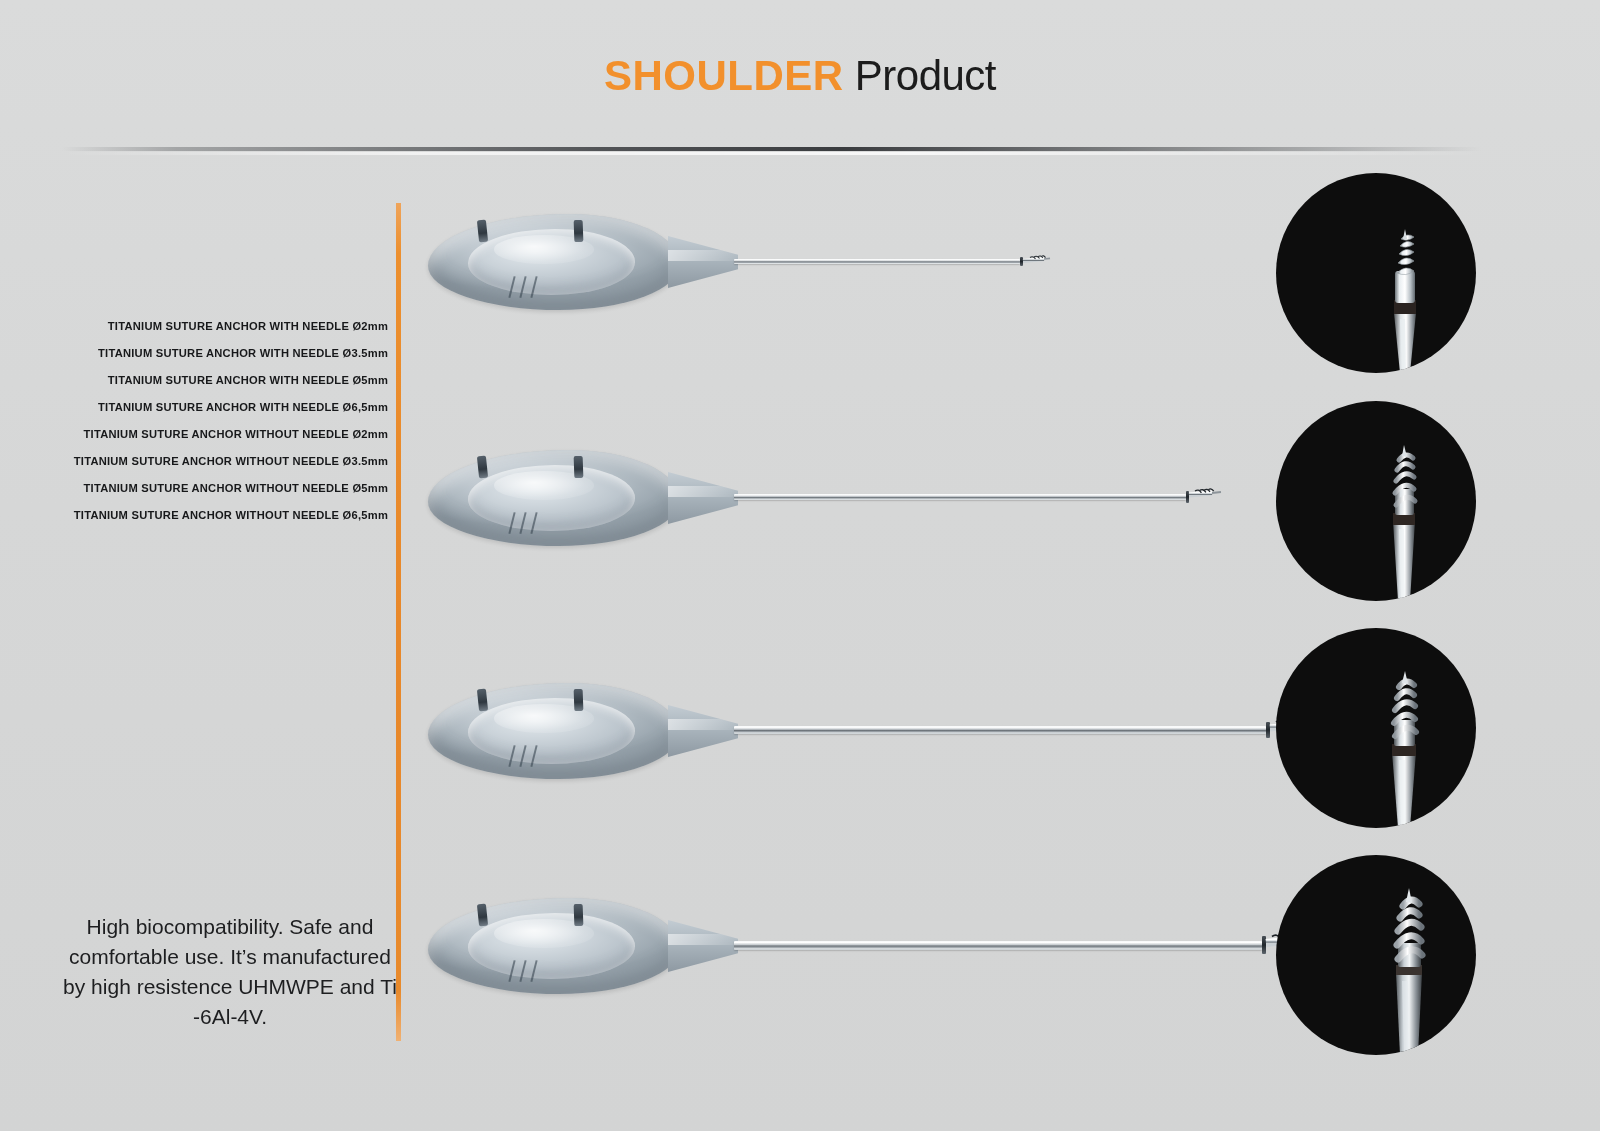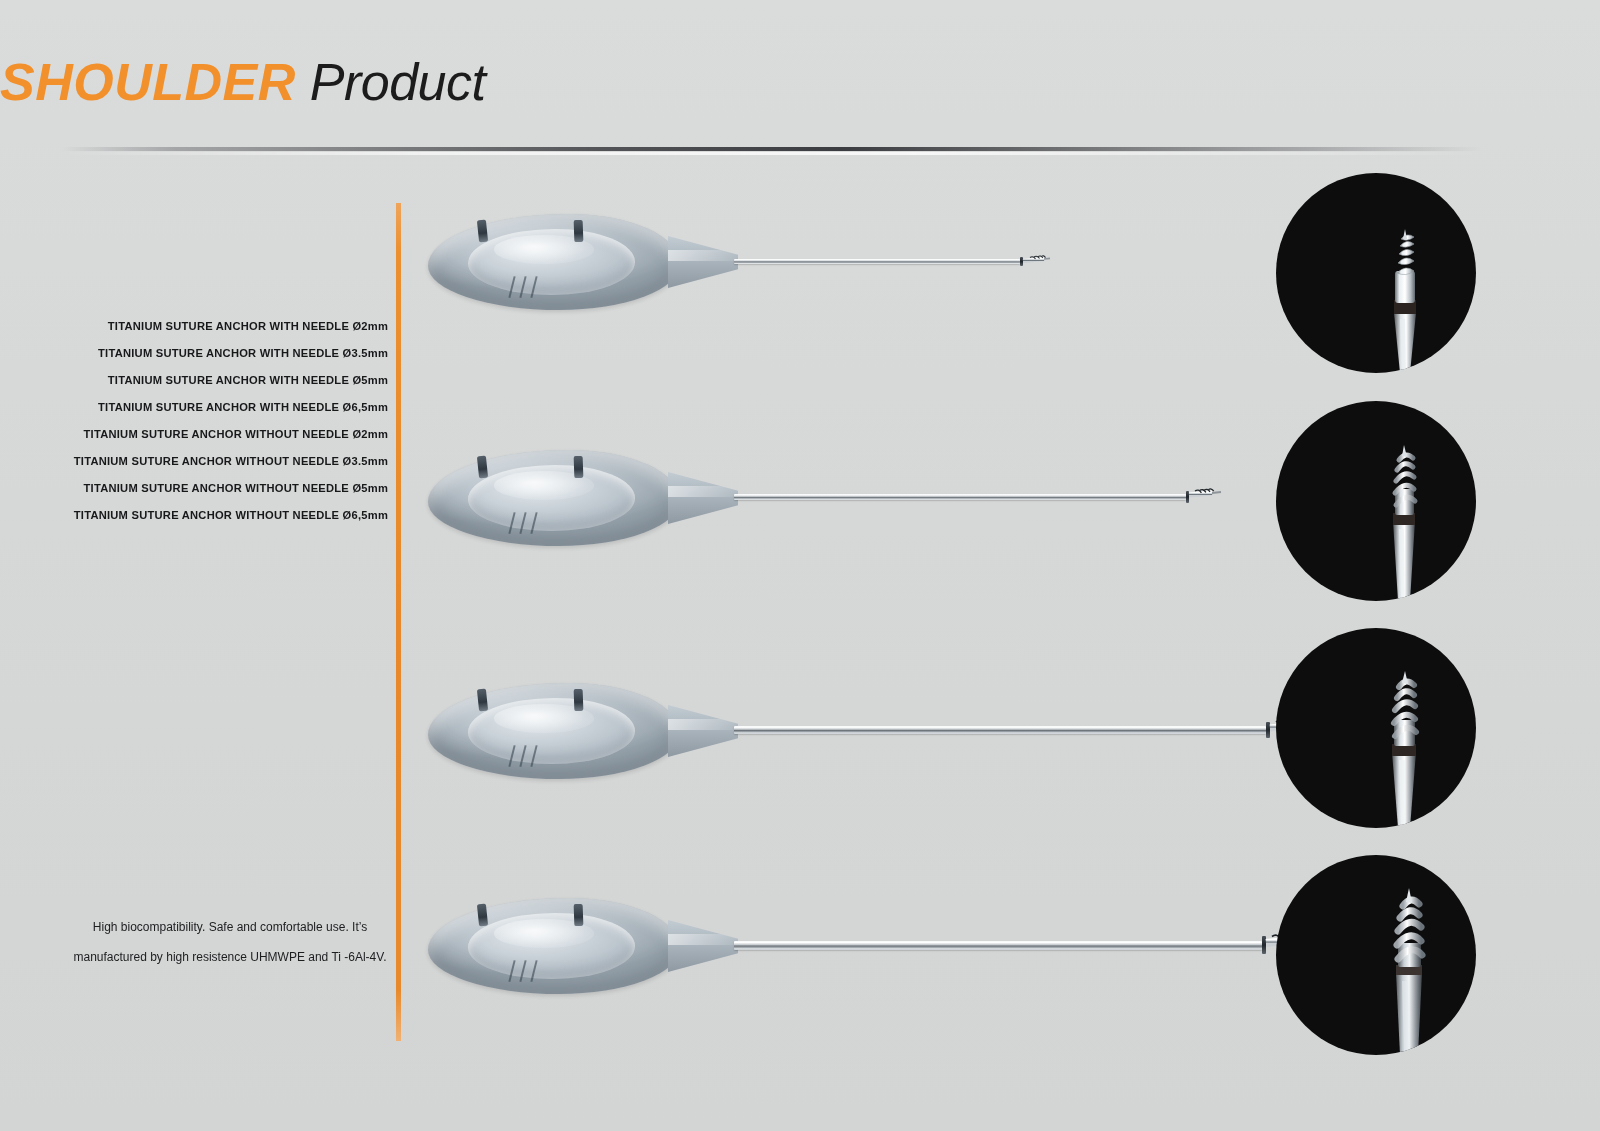--- a/index.html
+++ b/index.html
@@ -12,23 +12,23 @@
   }
   #page {
     position:relative;
     width:1600px; height:1131px;
     background:linear-gradient(180deg,#dadbdb 0%,#d6d7d7 45%,#d3d4d4 100%);
   }
 
   
   #header-title {
     position:absolute; top:52px; left:0; width:1600px;
-    font-size:52px; font-weight:700; letter-spacing:-0.5px;
+    text-align:center;
+    font-size:42px; font-weight:700; letter-spacing:-0.5px;
     white-space:nowrap;
-    font-style:italic;
   }
   #header-title .kw {
     color:#f2902c; font-weight:900; letter-spacing:0.5px;
   }
   #header-title .sub {
     color:#1c1c1c; font-weight:500;
   }
   #header-divider {
     position:absolute; top:147px; left:62px; width:1420px; height:4px;
     background:linear-gradient(90deg,
@@ -67,21 +67,21 @@
     white-space:nowrap;
     font-stretch:condensed;
     transform:scaleX(0.97);
     transform-origin:left center;
   }
 
   
   #description {
     position:absolute; left:60px; top:912px; width:340px;
     text-align:center;
-    font-size:12px;
+    font-size:21px;
     line-height:30px;
     color:#1d1e20;
     font-weight:400;
   }
 
   
   .product-row { position:absolute; left:420px; }
   .product-row.r1 { top:196px; }
   .product-row.r2 { top:432px; }
   .product-row.r3 { top:665px; }

